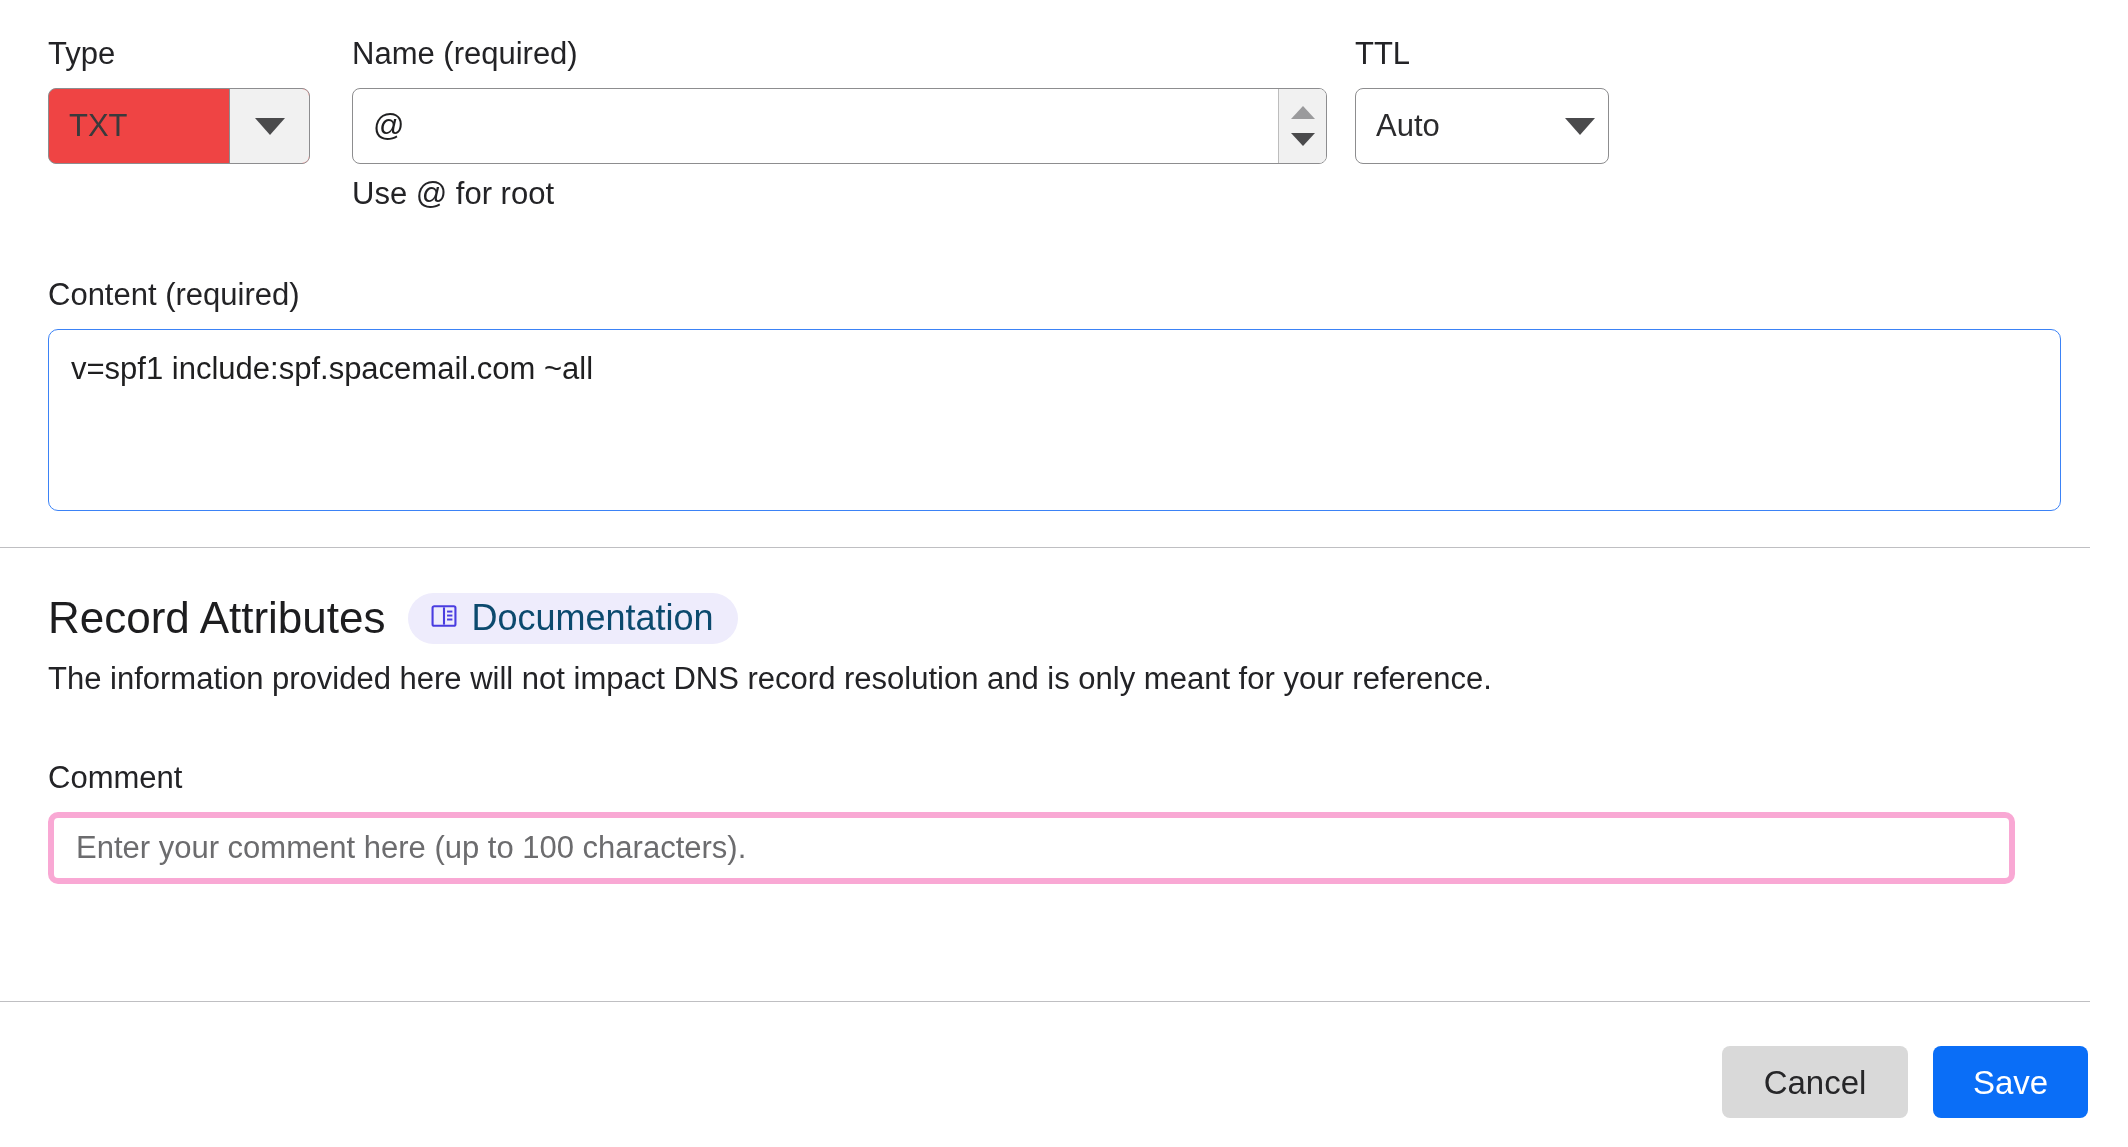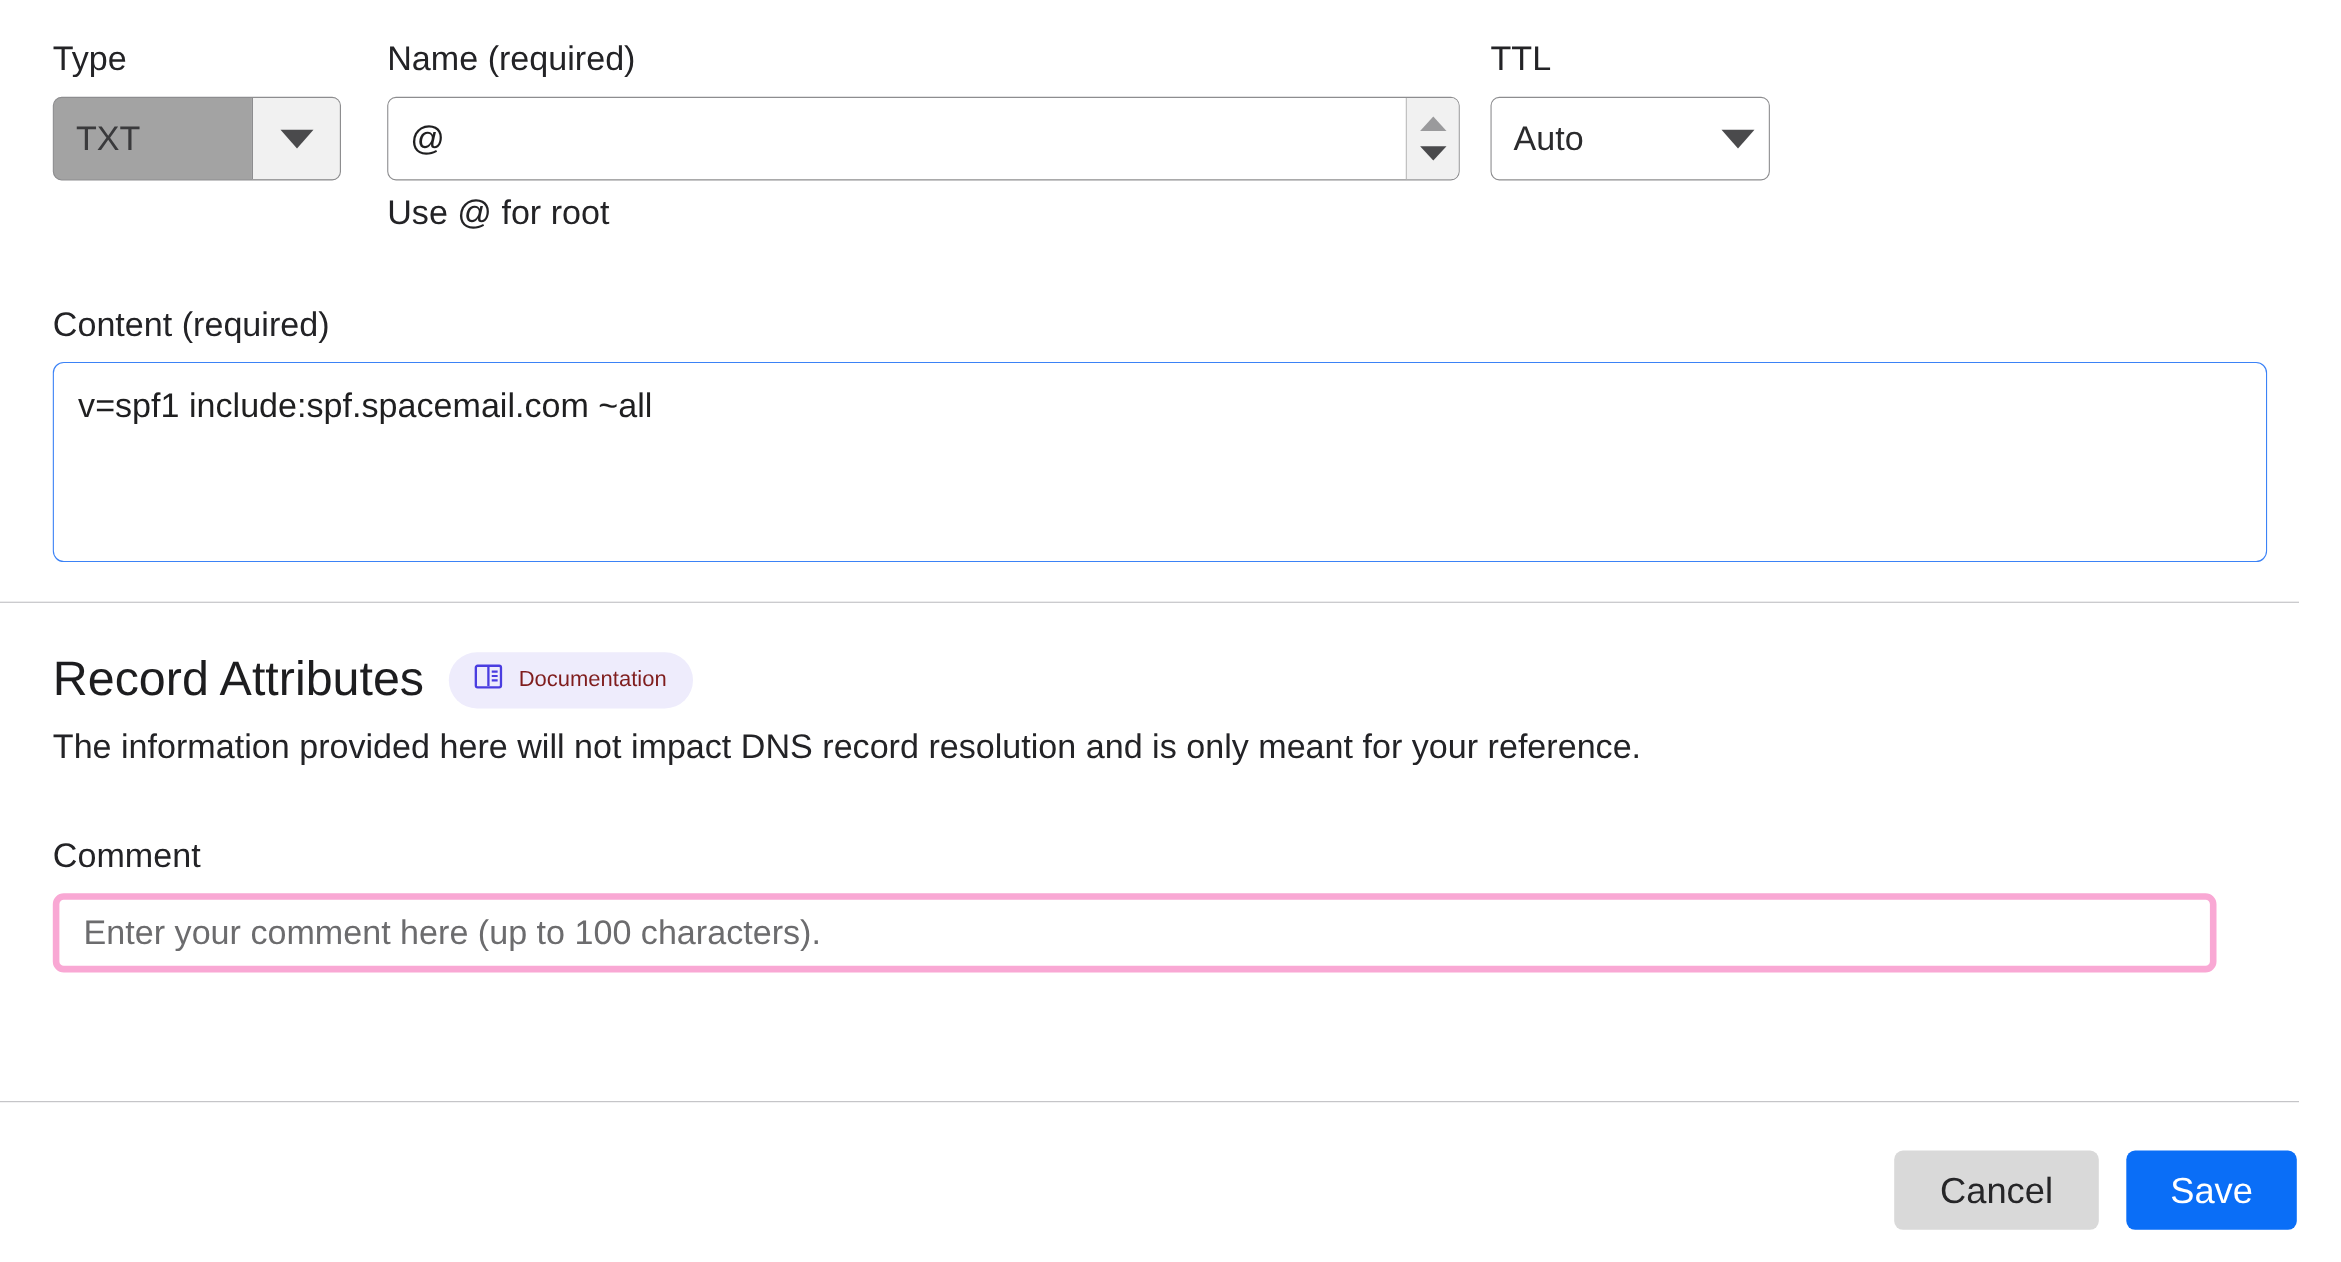--- a/index.html
+++ b/index.html
@@ -48,21 +48,21 @@
     position: absolute;
     left: 48px;
     top: 36px;
   }
   .type-select {
     margin-top: 16px;
     width: 262px;
     height: 76px;
     border: 1px solid #8d8d8f;
     border-radius: 8px;
-    background: #a3a3a3;
+    background: #ef4444;
     display: flex;
     align-items: stretch;
     overflow: hidden;
   }
   .type-select .value {
     flex: 1;
     display: flex;
     align-items: center;
     padding-left: 20px;
     font-size: 31px;
@@ -221,22 +221,22 @@
     display: inline-flex;
     align-items: center;
     gap: 14px;
     background: #eeecfc;
     border-radius: 999px;
     padding: 8px 24px 9px 22px;
     text-decoration: none;
     cursor: pointer;
   }
   .doc-pill .label {
-    font-size: 20px;
-    color: #7f1d1d;
+    font-size: 36px;
+    color: #0c4a6e;
     line-height: 34px;
   }
   .book-icon { display: block; }
   .attr-desc {
     margin-top: 16px;
     font-size: 31px;
     line-height: 38px;
     color: #232326;
   }
 

